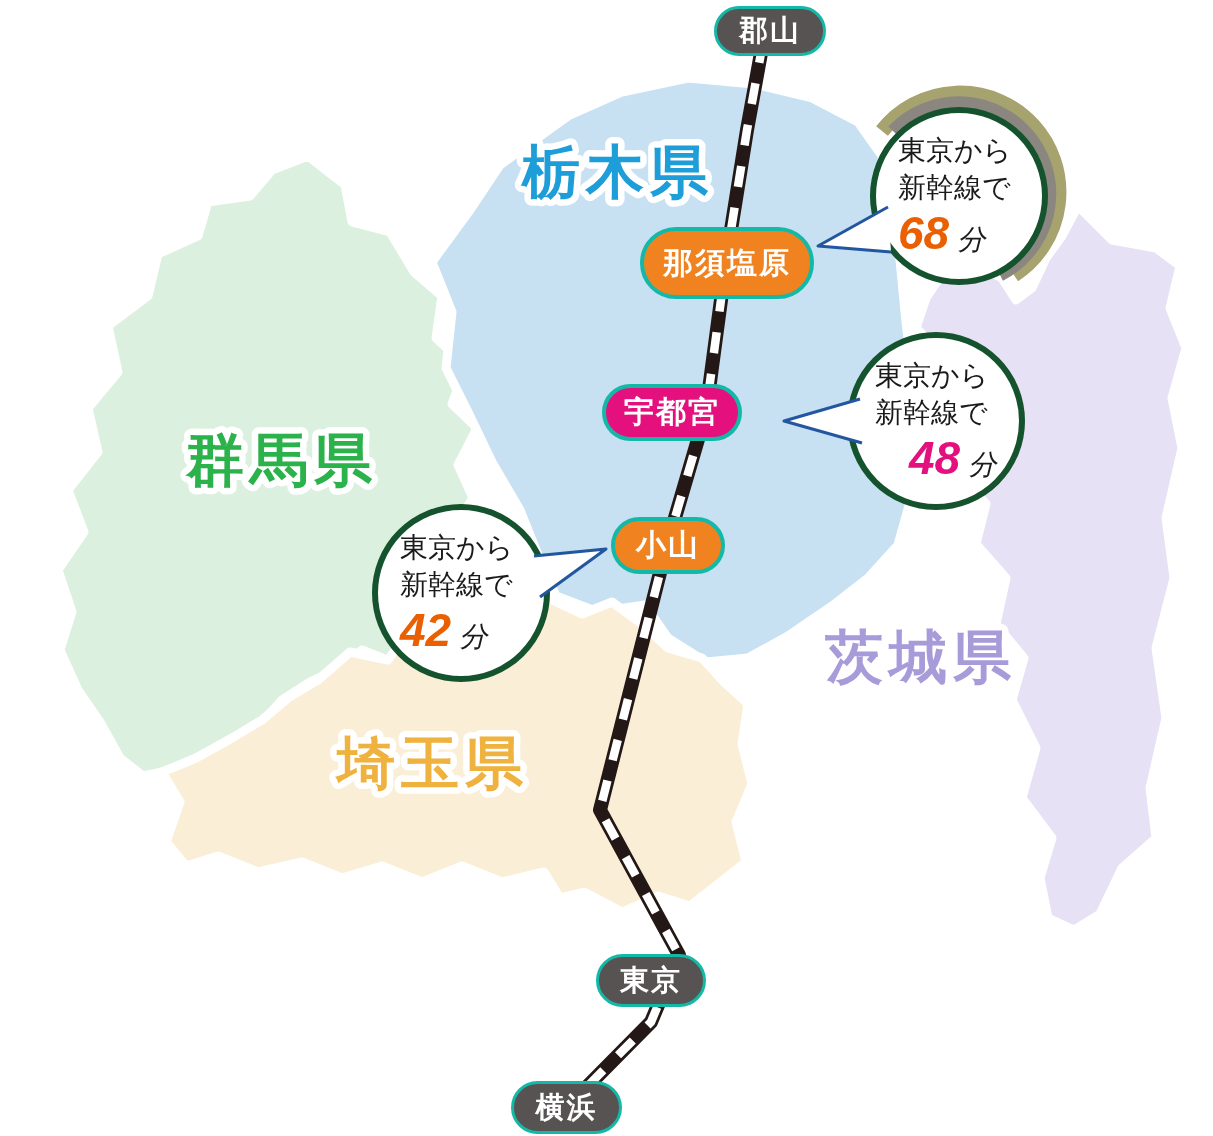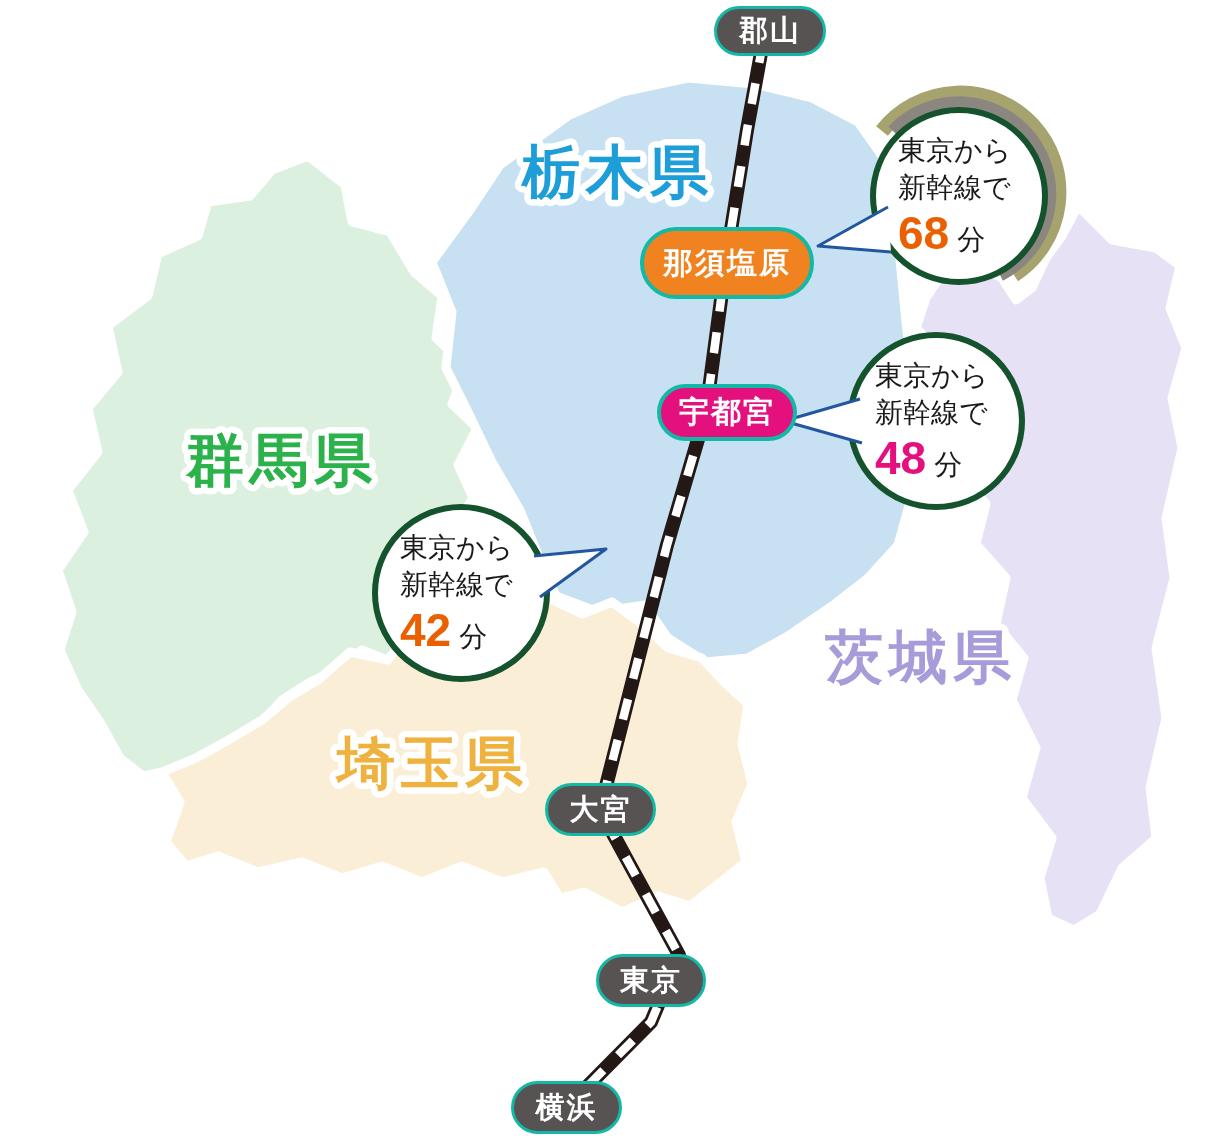--- a/index.html
+++ b/index.html
@@ -17,24 +17,24 @@
   .pill.pink{background:#e3107d;font-size:30px;}
 
   
   .bubble{position:absolute;width:178px;height:178px;border-radius:50%;
           background:#fff;border:6px solid #14532d;box-sizing:border-box;
           display:flex;flex-direction:column;align-items:center;justify-content:center;
           z-index:20;}
   .bubble .bline{width:122px;text-align:left;font-size:28px;color:#1a1a1a;
                  line-height:1.32;font-weight:500;}
   .bubble .btime{width:122px;text-align:center;font-size:28px;color:#1a1a1a;
-                 margin-top:2px;display:flex;align-items:baseline;}
+                 margin-top:2px;display:flex;align-items:baseline;font-style:italic;}
   .bubble .bnum{font-size:46px;font-weight:700;line-height:1.05;margin-right:8px;}
   .bnum.orange{color:#ea6000;}
-  .bnum.pink{color:#e3107d;}
+  .bnum.pink{color:#e3107d;margin-left:34px;}
 </style>
 </head>
 <body>
 
 <div class="stage">
 
   <svg class="layer" width="1213" height="1136" viewBox="0 0 1213 1136">
 
     <path stroke="#ffffff" stroke-width="9" stroke-linejoin="round" d="M 308 156 L 345 185 L 352 222 L 390 232 L 414 272 L 442 296 L 436 338 L 466 366
          L 452 404 L 477 428 L 458 465 L 473 498 L 449 535 L 468 558 L 441 580 L 452 607
@@ -106,25 +106,25 @@
     <path fill="#ffffff" stroke="#2257a0" stroke-width="3" stroke-linejoin="round" d="M 860 399 L 784 421 L 862 443"></path>
     <path fill="#ffffff" stroke="#2257a0" stroke-width="3" stroke-linejoin="round" d="M 534 556 L 606 549 L 540 597"></path>
   </svg>
 
   <div class="pill dark" style="left:714px;top:6px;width:112px;height:50px;">
     <span>郡山</span>
   </div>
   <div class="pill orange" style="left:640px;top:227px;width:174px;height:72px;">
     <span>那須塩原</span>
   </div>
-  <div class="pill pink" style="left:657px;top:384px;width:140px;height:57px;">
+  <div class="pill pink" style="left:602px;top:384px;width:140px;height:57px;">
     <span>宇都宮</span>
   </div>
-  <div class="pill dark" style="left:545px;top:783px;width:111px;height:53px;">
-    <span>大宮</span>
+  <div class="pill orange" style="left:611px;top:517px;width:114px;height:57px;">
+    <span>小山</span>
   </div>
   <div class="pill dark" style="left:596px;top:954px;width:110px;height:53px;">
     <span>東京</span>
   </div>
   <div class="pill dark" style="left:511px;top:1081px;width:111px;height:53px;">
     <span>横浜</span>
   </div>
 
 </div>
 

